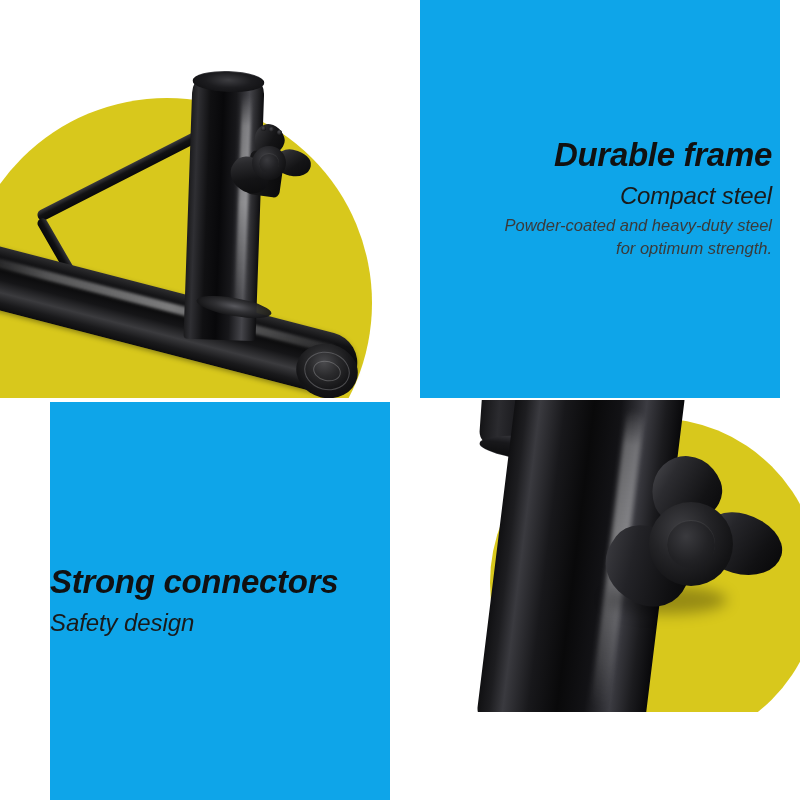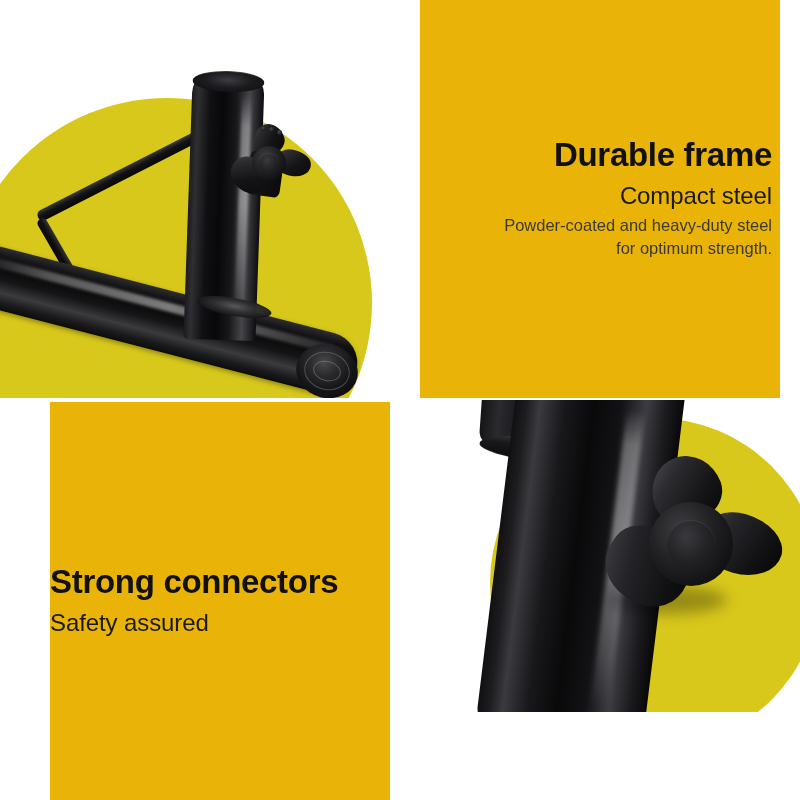--- a/index.html
+++ b/index.html
@@ -18,21 +18,22 @@
     width: 800px;
     height: 800px;
     background: #ffffff;
     overflow: hidden;
   }
 
   
   .panel {
     position: absolute;
     overflow: hidden;
-    background: #eab308;
+    background: #0ea5e9;
+    font-style: italic;
   }
 
   
   .text-panel {
     display: flex;
     flex-direction: column;
     justify-content: center;
   }
   .heading {
     font-size: 33px;
@@ -400,21 +401,21 @@
   </div>
 
   <div class="panel text-panel align-right" style="left:420px; top:0px; width:352px; height:398px; padding-right:8px;">
     <h2 class="heading">Durable frame</h2>
     <p class="subheading">Compact steel</p>
     <p class="body-text" style="max-width:290px;">Powder-coated and heavy-duty steel for optimum strength.</p>
   </div>
 
   <div class="panel text-panel align-left" style="left:50px; top:402px; width:340px; height:398px;">
     <h2 class="heading">Strong connectors</h2>
-    <p class="subheading">Safety assured</p>
+    <p class="subheading">Safety design</p>
   </div>
 
   <div class="panel" id="photo-br-panel" style="left:435px; top:400px; width:365px; height:312px;">
     <div class="photo" id="photo-br">
       <div class="yellow-disc"></div>
 
       <div class="tube-upper"></div>
       <div class="collar"></div>
       <div class="tube-big"></div>
 

